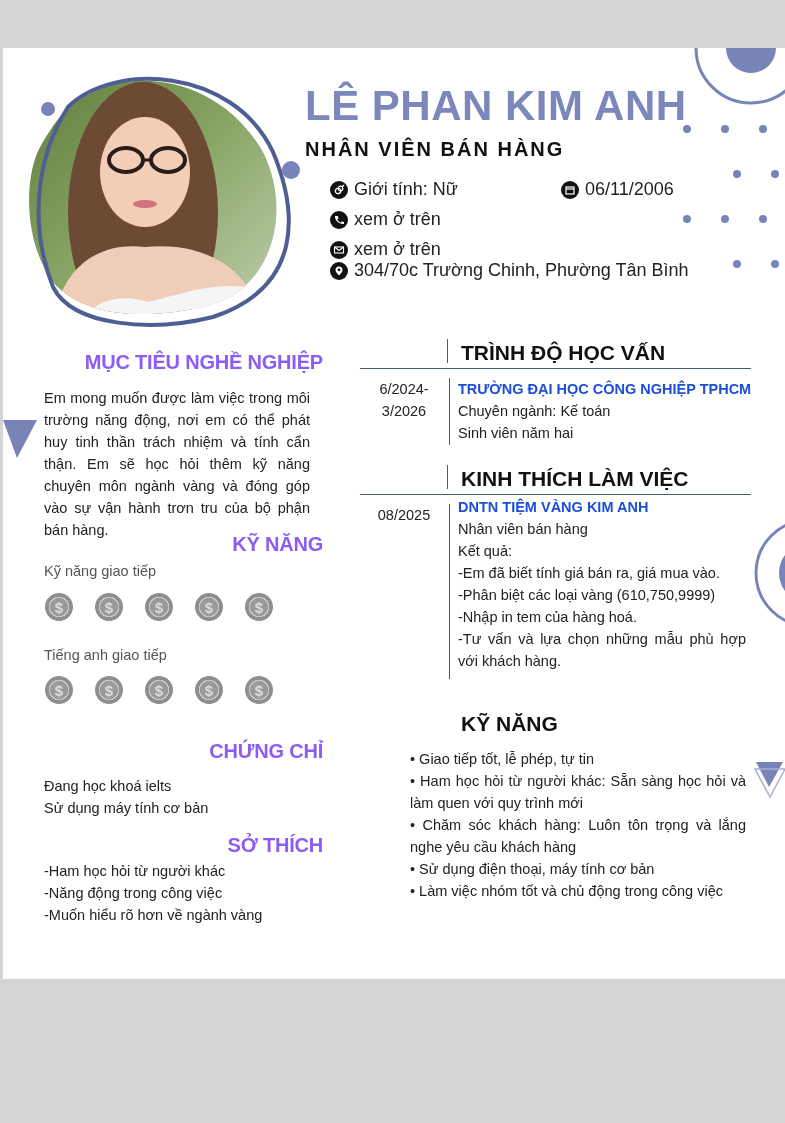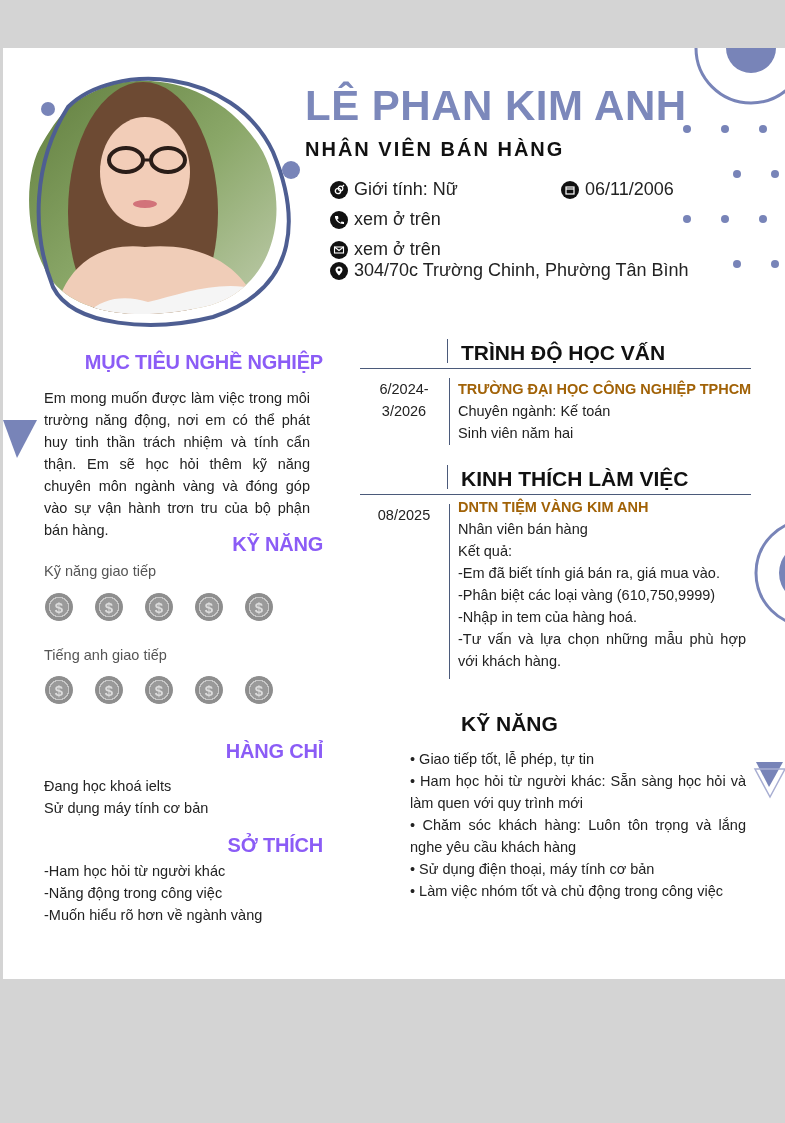--- a/index.html
+++ b/index.html
@@ -49,21 +49,21 @@
       color: #dcdcdc; font-size: 15px; font-weight: bold;
     }
 
     
     .rhead {
       font-size: 21px; font-weight: bold; color: #111; white-space: nowrap;
     }
     .rule { height: 1px; background: #4b5a7a; }
     .vline { width: 1px; background: #4b5a7a; }
     .date { font-size: 14.5px; line-height: 22px; color: #222; text-align: center; }
-    .entry-title { font-size: 14.5px; font-weight: bold; color: #a16207; line-height: 22px; white-space: nowrap; }
+    .entry-title { font-size: 14.5px; font-weight: bold; color: #1d4ed8; line-height: 22px; white-space: nowrap; }
   </style>
 </head>
 <body>
 
 <div class="page">
 
   <svg class="abs" style="left:688px; top:-60px;" width="120" height="120">
     <circle cx="60" cy="60" r="55" fill="none" stroke="#7884b8" stroke-width="3"></circle>
     <circle cx="60" cy="60" r="25" fill="#7884b8"></circle>
   </svg>
@@ -188,21 +188,21 @@
 
   <div class="abs body-text" style="left:41px; top:596px; color:#555;">Tiếng anh giao tiếp</div>
   <div class="abs coin-row" style="left:42px; top:628px;">
     <div class="coin">$</div>
     <div class="coin">$</div>
     <div class="coin">$</div>
     <div class="coin">$</div>
     <div class="coin">$</div>
   </div>
 
-  <div class="abs sec-title" style="left:40px; top:692px; width:280px;">HÀNG CHỈ</div>
+  <div class="abs sec-title" style="left:40px; top:692px; width:280px;">CHỨNG CHỈ</div>
   <div class="abs body-text" style="left:41px; top:727px;">
     <div>Đang học khoá ielts</div>
     <div>Sử dụng máy tính cơ bản</div>
   </div>
 
   <div class="abs sec-title" style="left:40px; top:786px; width:280px;">SỞ THÍCH</div>
   <div class="abs body-text" style="left:41px; top:812px;">
     <div>-Ham học hỏi từ người khác</div>
     <div>-Năng động trong công việc</div>
     <div>-Muốn hiểu rõ hơn về ngành vàng</div>

